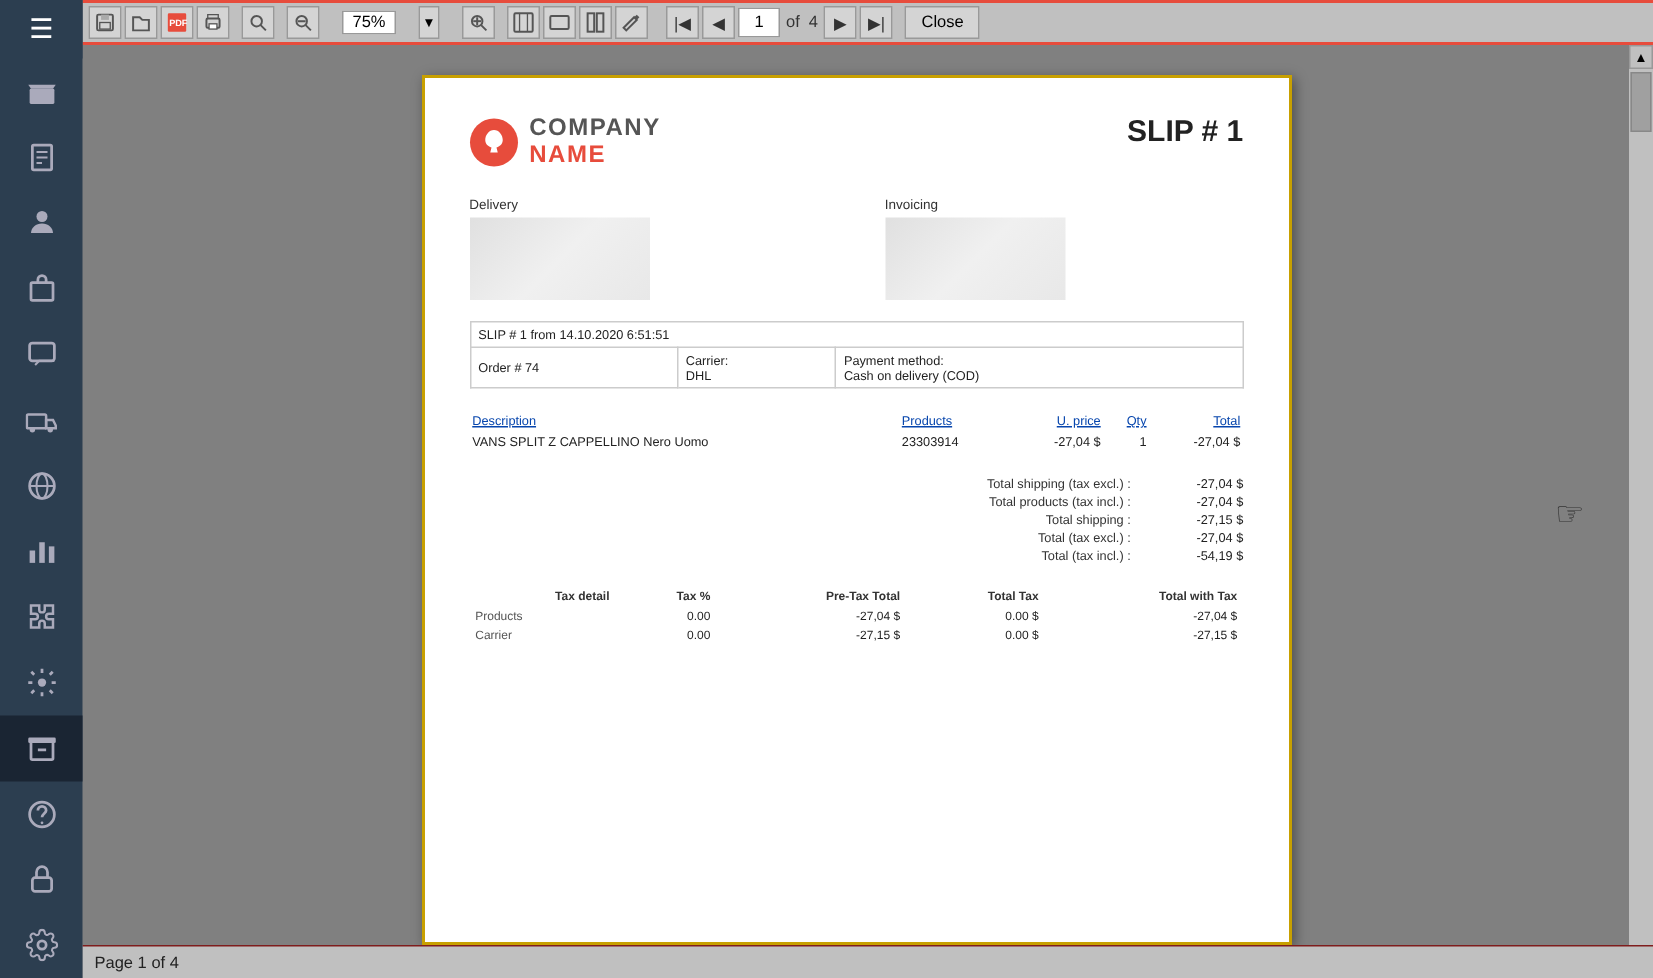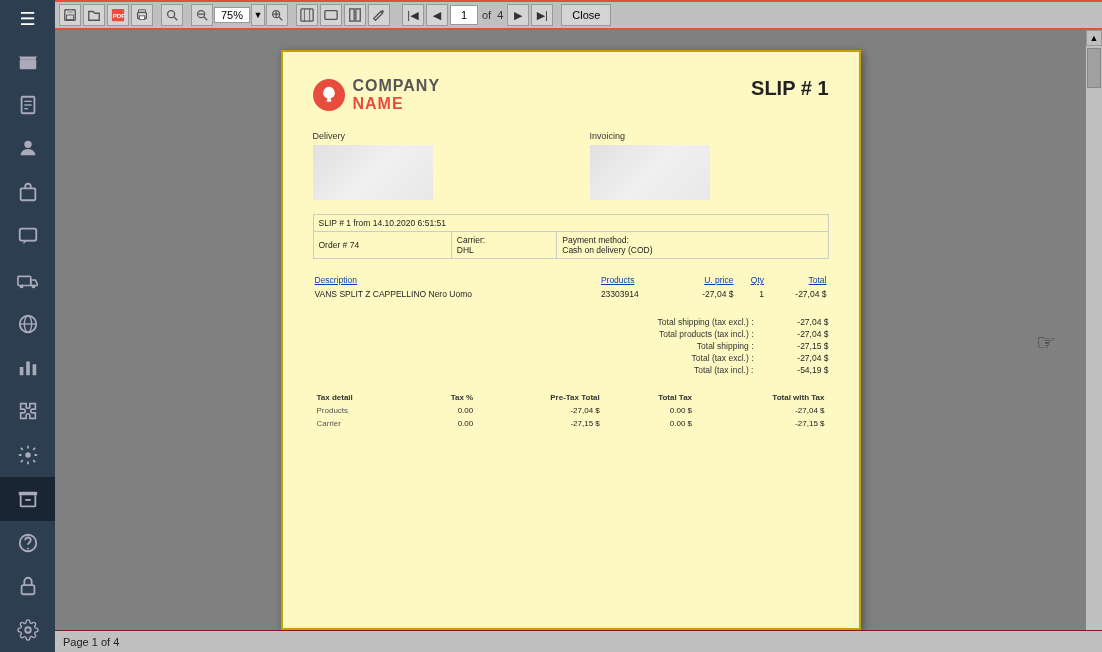--- a/index.html
+++ b/index.html
@@ -69,21 +69,21 @@
       cursor: pointer;
       background: #d4d4d4;
       border: 1px solid #999;
       font-size: 11px;
       color: #333;
     }
     .toolbar-separator { width: 4px; }
     .zoom-display {
       display: flex;
       align-items: center;
-      gap: 1px;
+      gap: 15px;
     }
     .zoom-value {
       background: white;
       border: 1px solid #999;
       padding: 1px 4px;
       font-size: 11px;
       width: 36px;
       text-align: center;
     }
     .zoom-dropdown {
@@ -173,21 +173,21 @@
       font-size: 9px;
       cursor: pointer;
       background: #c0c0c0;
       border: 1px solid #999;
     }
 
     
     .document-page {
       width: 580px;
       min-height: 580px;
-      background: #fef9c3;
+      background: #ffffff;
       border: 2px solid #c8a000;
       box-shadow: 2px 2px 8px rgba(0,0,0,0.4);
       padding: 25px 30px;
       font-size: 9px;
       color: #222;
       margin-bottom: 10px;
     }
 
     
     .doc-header {
@@ -315,21 +315,21 @@
       border-collapse: collapse;
       font-size: 8px;
     }
     .tax-table th {
       font-size: 8px;
       color: #333;
       padding: 2px 4px;
       text-align: right;
       font-weight: bold;
     }
-    .tax-table th:first-child { text-align: left; }
+    .tax-table th:first-child { text-align: right; }
     .tax-table td {
       font-size: 8px;
       padding: 2px 4px;
       text-align: right;
       color: #222;
     }
     .tax-table td:first-child { text-align: left; color: #555; }
 
     
     .status-bar {

